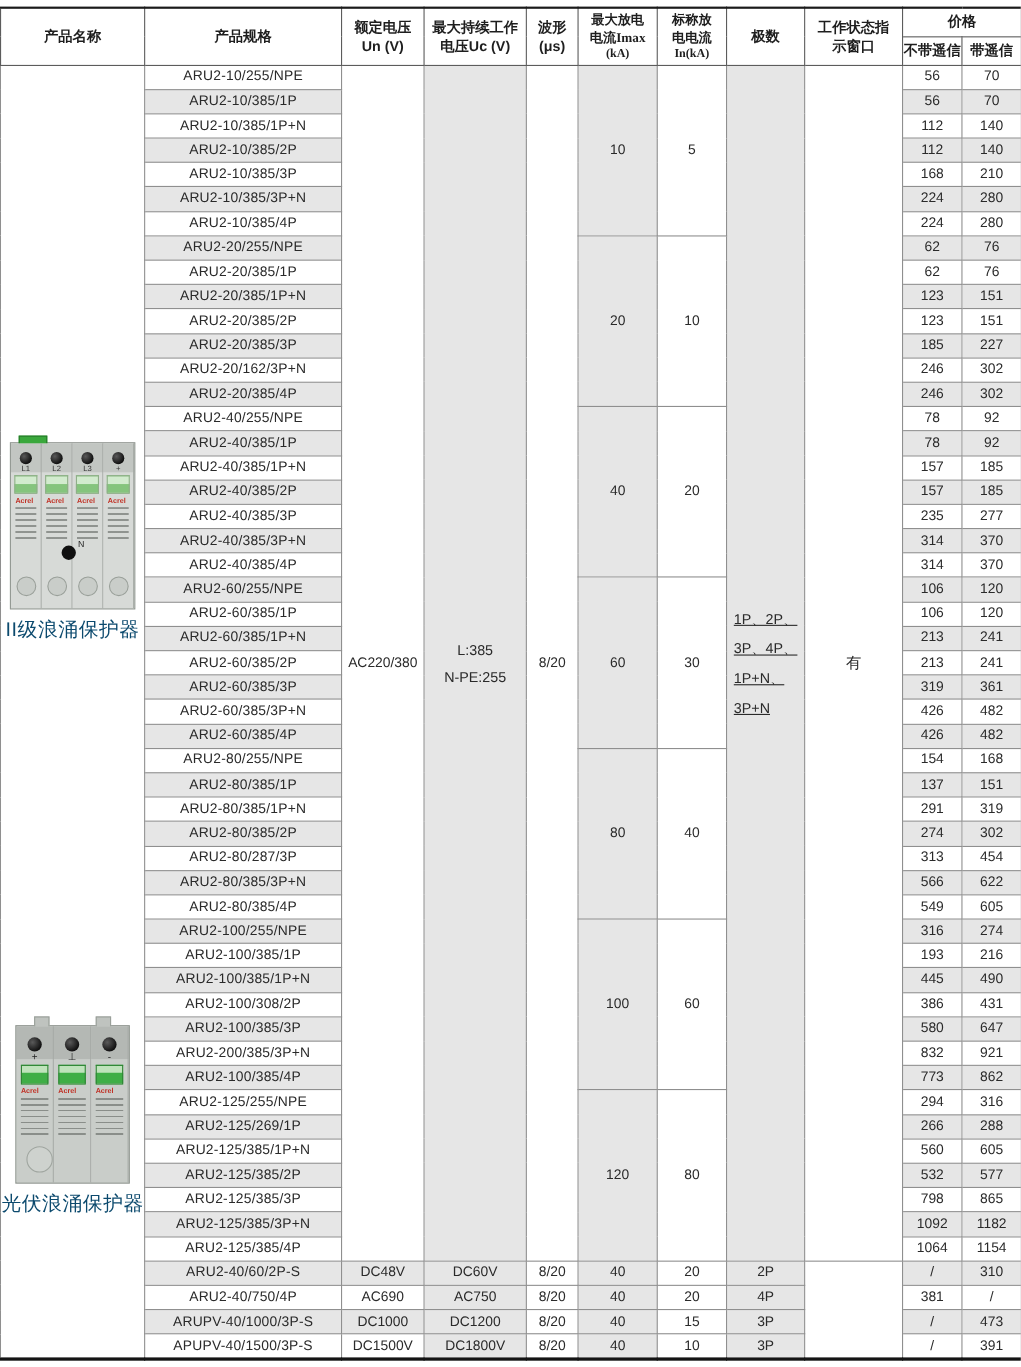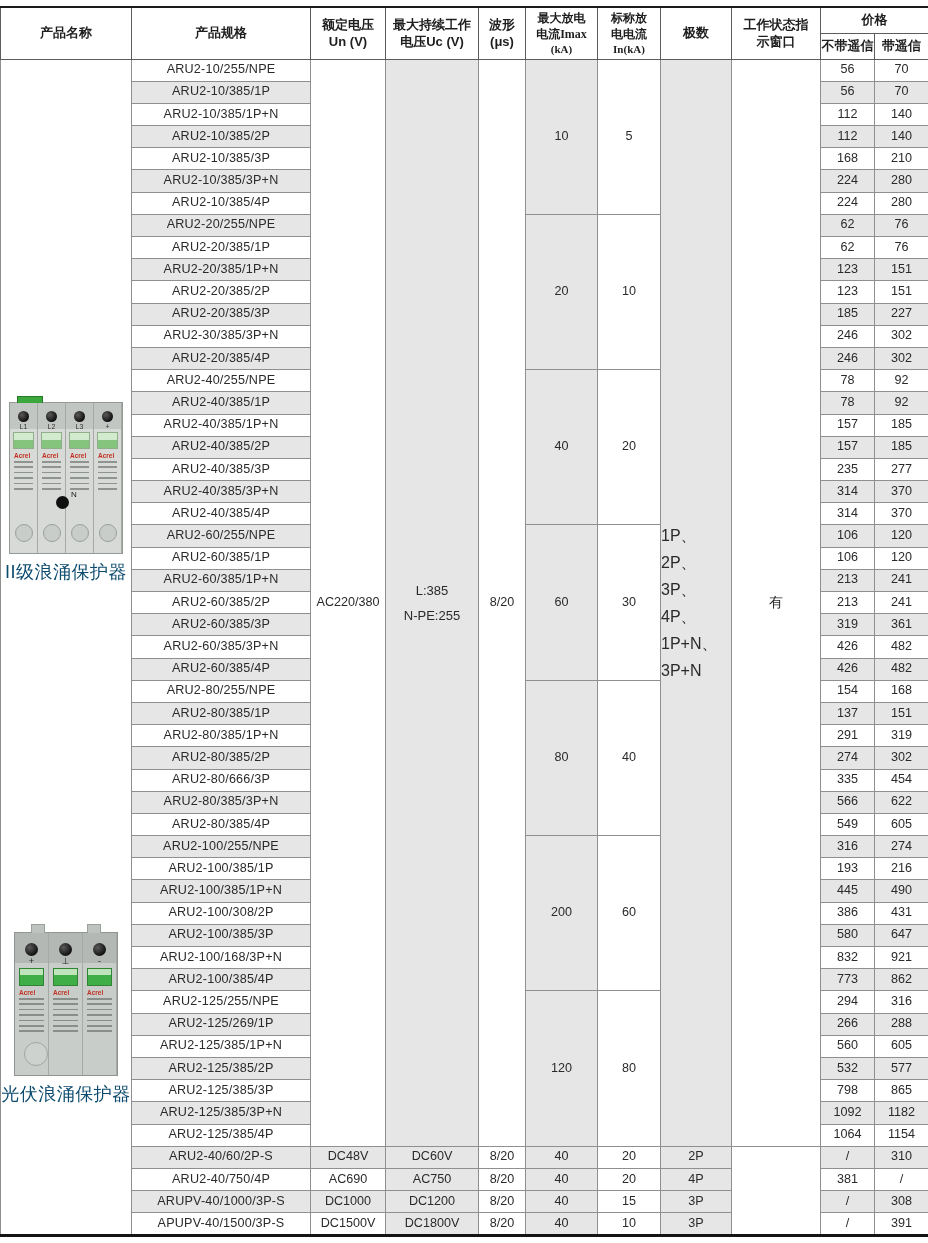--- a/index.html
+++ b/index.html
@@ -13,21 +13,21 @@
   thead th .hl{display:block;line-height:1.35;}
   th.hsmall{font-size:12px;font-family:Liberation Serif, serif;}
   th.hsmall .kal{font-size:11px;}
   tbody td{height:21.2px;font-size:12.6px;line-height:1.1;color:#2a2a2a;background:#fff;}
   td.stripe{background:#e6e6e6;}
   td.cgray{background:#e6e6e6;}
   td.spec{letter-spacing:0.2px;margin-top:24px;}
   td.indicator{font-size:14px;}
   .uc-inner .hl{display:block;line-height:25px;font-size:13px;}
   .poles-inner{display:inline-block;text-align:left;}
-  .poles-inner .hl{display:block;line-height:27px;font-size:16px;}
+  .poles-inner .hl{display:block;line-height:27px;font-size:13px;text-decoration:underline;}
   
   td.product-cell{position:relative;background:#fff;}
   .fig{position:absolute;left:0;width:100%;display:flex;flex-direction:column;align-items:center;margin:0;}
   .fig1{top:342px;}
   .fig2{top:872px;}
   .fig figcaption{margin-top:9px;font-size:18px;color:#0c4a6e;letter-spacing:0.5px;white-space:nowrap;}
   .dev1{position:relative;width:112px;height:150px;background:#cfd3cf;border:1px solid #949a94;display:flex;}
   .dev1 .gtab{position:absolute;top:-7px;left:7px;width:24px;height:8px;background:#3aa83c;border:1px solid #267a28;}
   .mod{flex:1 1 0;position:relative;border-right:1px solid #a6aaa6;
        background:linear-gradient(#c2c6c2 0 26px,#d7dad7 26px);padding-top:5px;}
@@ -252,21 +252,21 @@
           <td class="spec">ARU2-20/385/2P</td>
           <td class="price">123</td>
           <td class="price">151</td>
         </tr>
         <tr>
           <td class="spec stripe">ARU2-20/385/3P</td>
           <td class="price stripe">185</td>
           <td class="price stripe">227</td>
         </tr>
         <tr>
-          <td class="spec">ARU2-30/385/3P+N</td>
+          <td class="spec">ARU2-20/162/3P+N</td>
           <td class="price">246</td>
           <td class="price">302</td>
         </tr>
         <tr>
           <td class="spec stripe">ARU2-20/385/4P</td>
           <td class="price stripe">246</td>
           <td class="price stripe">302</td>
         </tr>
         <tr>
           <td class="spec">ARU2-40/255/NPE</td>
@@ -358,37 +358,37 @@
           <td class="spec">ARU2-80/385/1P+N</td>
           <td class="price">291</td>
           <td class="price">319</td>
         </tr>
         <tr>
           <td class="spec stripe">ARU2-80/385/2P</td>
           <td class="price stripe">274</td>
           <td class="price stripe">302</td>
         </tr>
         <tr>
-          <td class="spec">ARU2-80/666/3P</td>
-          <td class="price">335</td>
+          <td class="spec">ARU2-80/287/3P</td>
+          <td class="price">313</td>
           <td class="price">454</td>
         </tr>
         <tr>
           <td class="spec stripe">ARU2-80/385/3P+N</td>
           <td class="price stripe">566</td>
           <td class="price stripe">622</td>
         </tr>
         <tr>
           <td class="spec">ARU2-80/385/4P</td>
           <td class="price">549</td>
           <td class="price">605</td>
         </tr>
         <tr>
           <td class="spec stripe">ARU2-100/255/NPE</td>
-          <td class="cgray" rowspan="7">200</td>
+          <td class="cgray" rowspan="7">100</td>
           <td rowspan="7">60</td>
           <td class="price stripe">316</td>
           <td class="price stripe">274</td>
         </tr>
         <tr>
           <td class="spec">ARU2-100/385/1P</td>
           <td class="price">193</td>
           <td class="price">216</td>
         </tr>
         <tr>
@@ -400,21 +400,21 @@
           <td class="spec">ARU2-100/308/2P</td>
           <td class="price">386</td>
           <td class="price">431</td>
         </tr>
         <tr>
           <td class="spec stripe">ARU2-100/385/3P</td>
           <td class="price stripe">580</td>
           <td class="price stripe">647</td>
         </tr>
         <tr>
-          <td class="spec">ARU2-100/168/3P+N</td>
+          <td class="spec">ARU2-200/385/3P+N</td>
           <td class="price">832</td>
           <td class="price">921</td>
         </tr>
         <tr>
           <td class="spec stripe">ARU2-100/385/4P</td>
           <td class="price stripe">773</td>
           <td class="price stripe">862</td>
         </tr>
         <tr>
           <td class="spec">ARU2-125/255/NPE</td>
@@ -478,21 +478,21 @@
         </tr>
         <tr>
           <td class="spec stripe">ARUPV-40/1000/3P-S</td>
           <td class="stripe">DC1000</td>
           <td class="cgray">DC1200</td>
           <td>8/20</td>
           <td class="cgray">40</td>
           <td>15</td>
           <td class="cgray">3P</td>
           <td class="price stripe">/</td>
-          <td class="price stripe">308</td>
+          <td class="price stripe">473</td>
         </tr>
         <tr>
           <td class="spec">APUPV-40/1500/3P-S</td>
           <td>DC1500V</td>
           <td class="cgray">DC1800V</td>
           <td>8/20</td>
           <td class="cgray">40</td>
           <td>10</td>
           <td class="cgray">3P</td>
           <td class="price">/</td>

